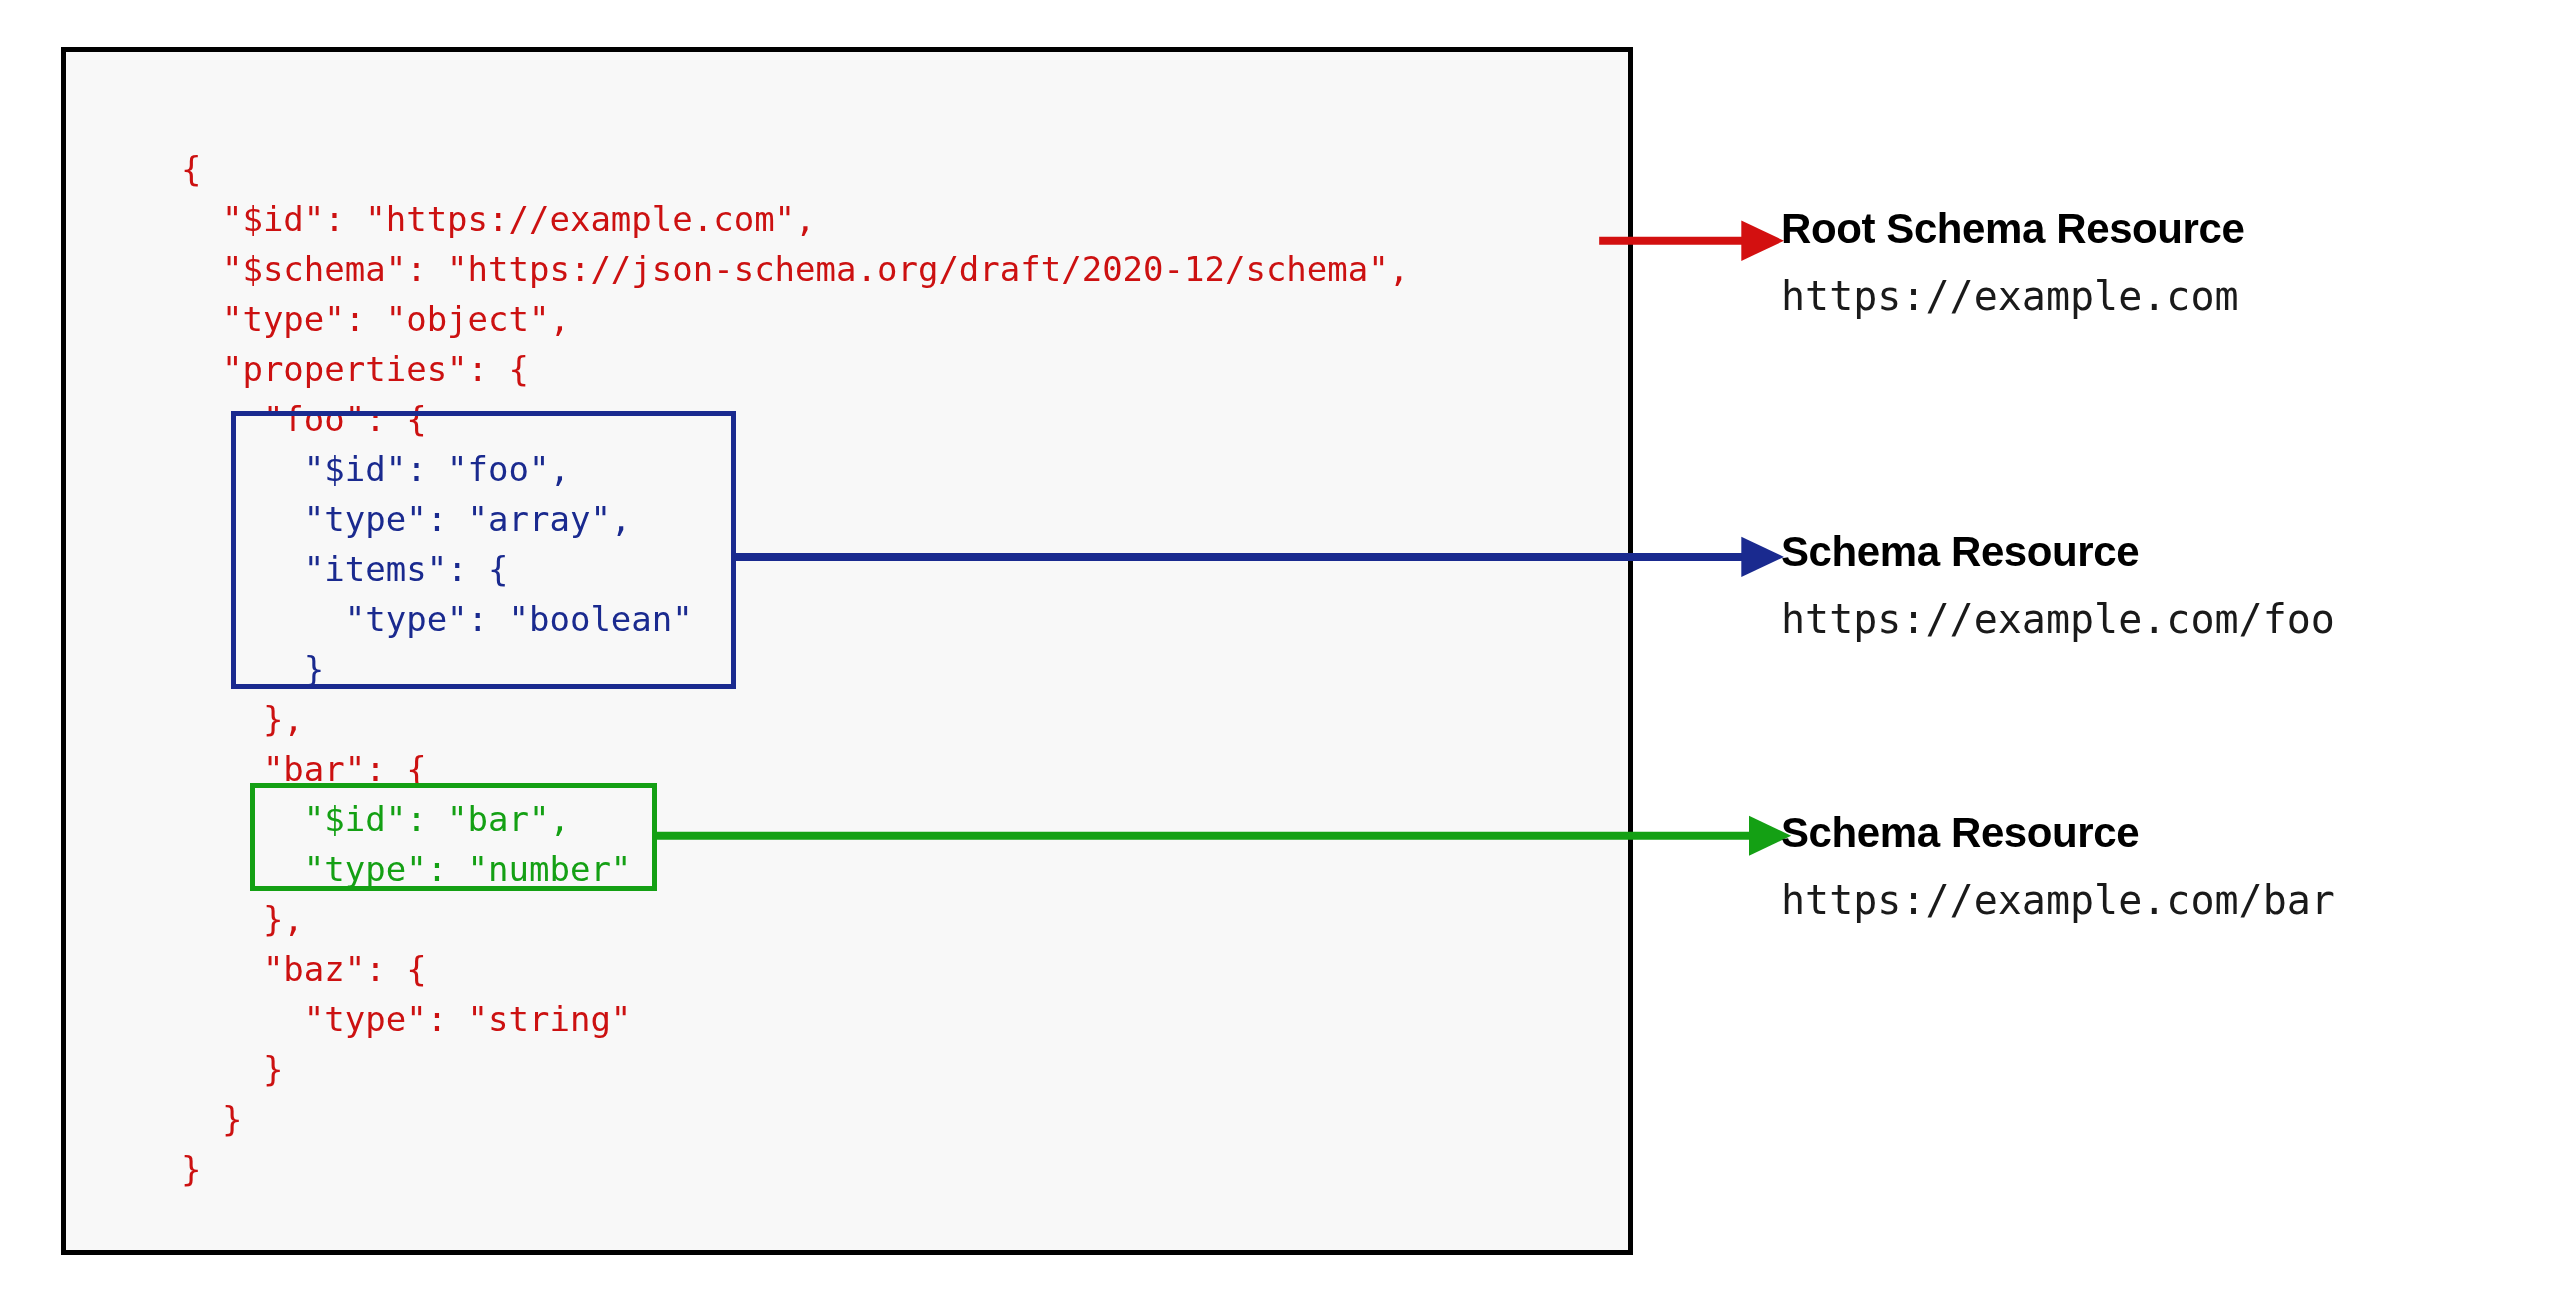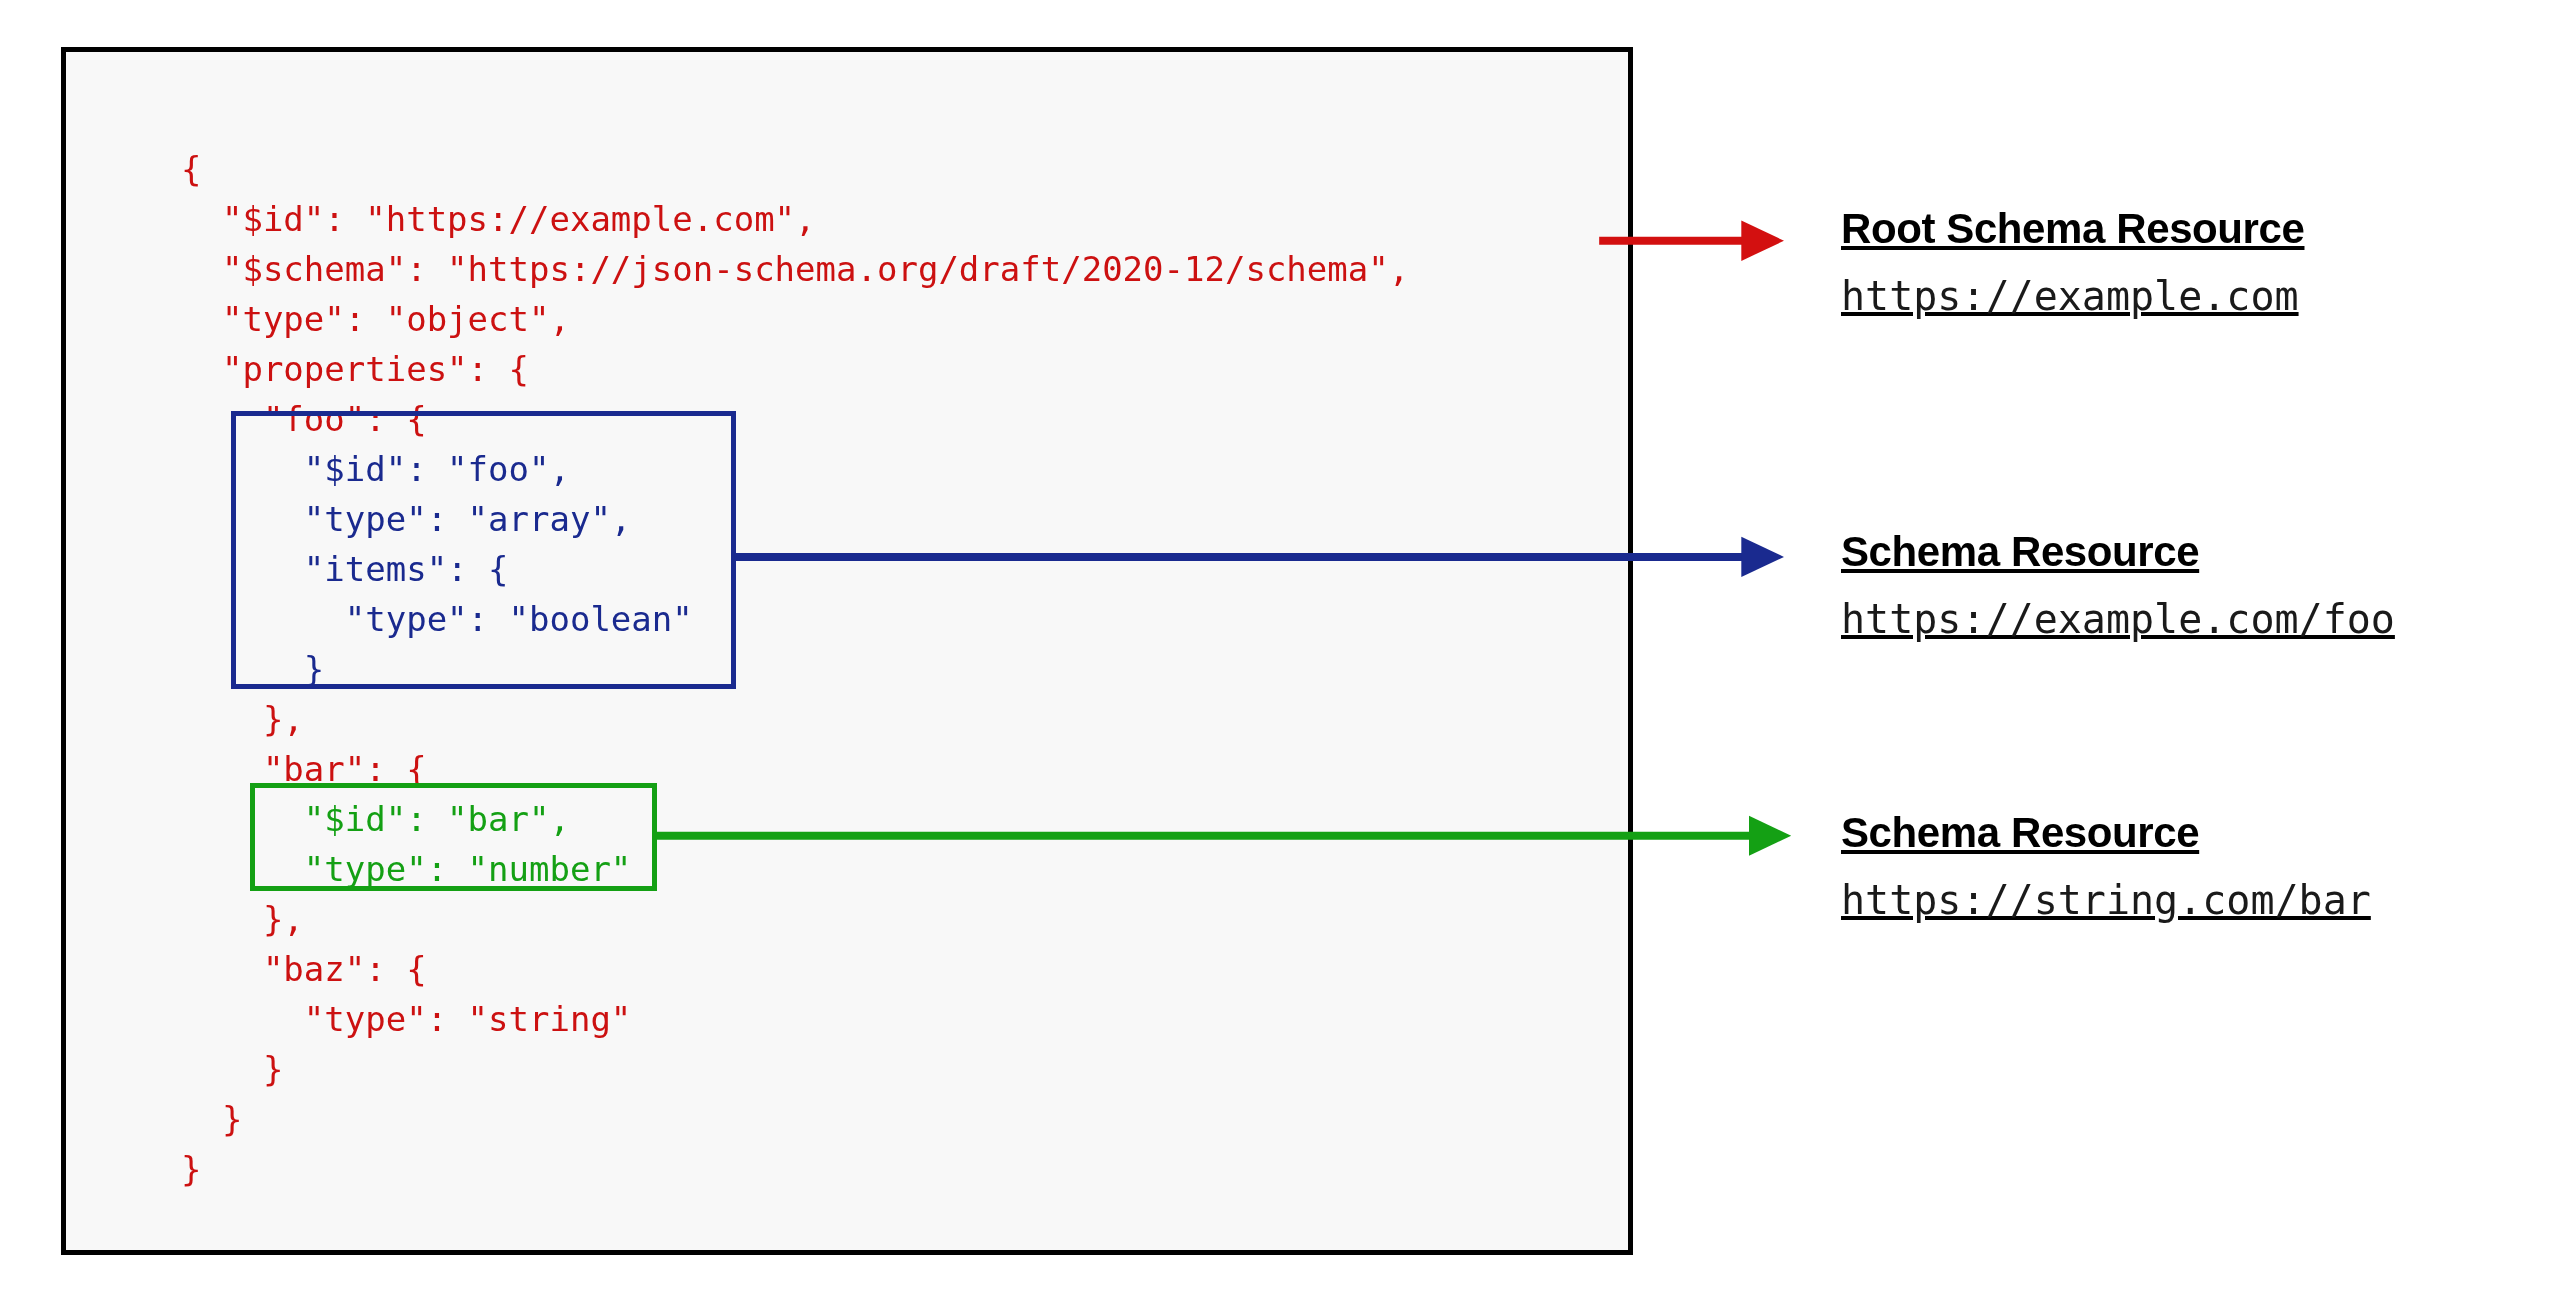--- a/index.html
+++ b/index.html
@@ -80,22 +80,21 @@
     left: 0; top: 0;
     width: 2576px;
     height: 1295px;
     overflow: visible;
     pointer-events: none;
   }
 
   
   .annotation {
     position: absolute;
-    left: 1841px;
-    text-decoration: underline;
+    left: 1781px;
   }
   .annotation .ann-title {
     font-family: "Liberation Sans", sans-serif;
     font-weight: bold;
     font-size: 42px;
     color: #000000;
     letter-spacing: -0.4px;
     white-space: nowrap;
     line-height: 1.05;
   }
@@ -154,17 +153,17 @@
     <div class="ann-url">https://example.com</div>
   </div>
 
   <div class="annotation ann-foo">
     <div class="ann-title">Schema Resource</div>
     <div class="ann-url">https://example.com/foo</div>
   </div>
 
   <div class="annotation ann-bar">
     <div class="ann-title">Schema Resource</div>
-    <div class="ann-url">https://string.com/bar</div>
+    <div class="ann-url">https://example.com/bar</div>
   </div>
 
 </div>
 
 
 </body></html>

